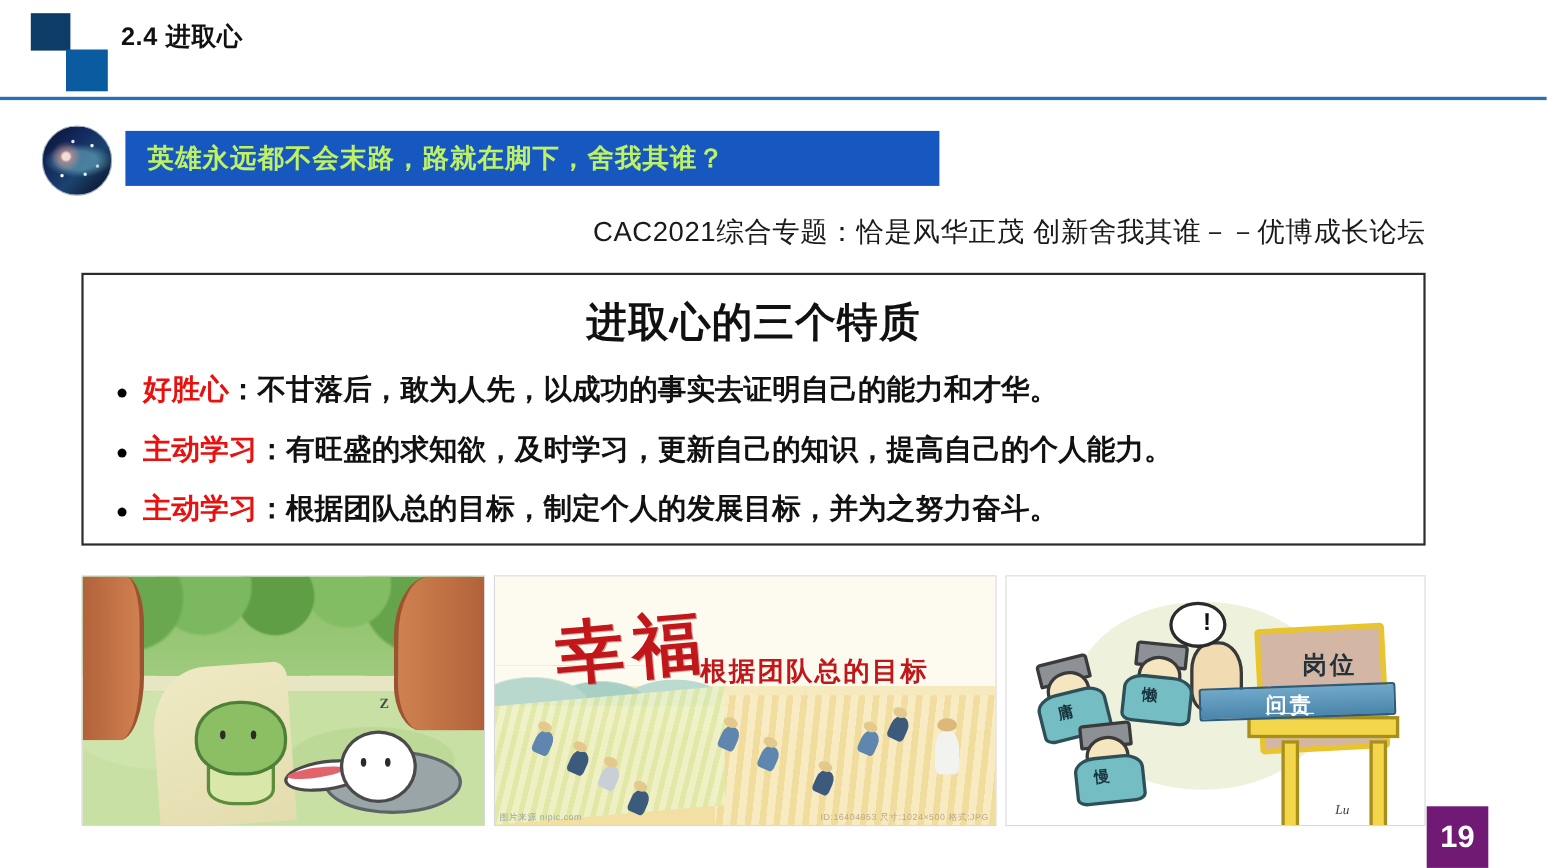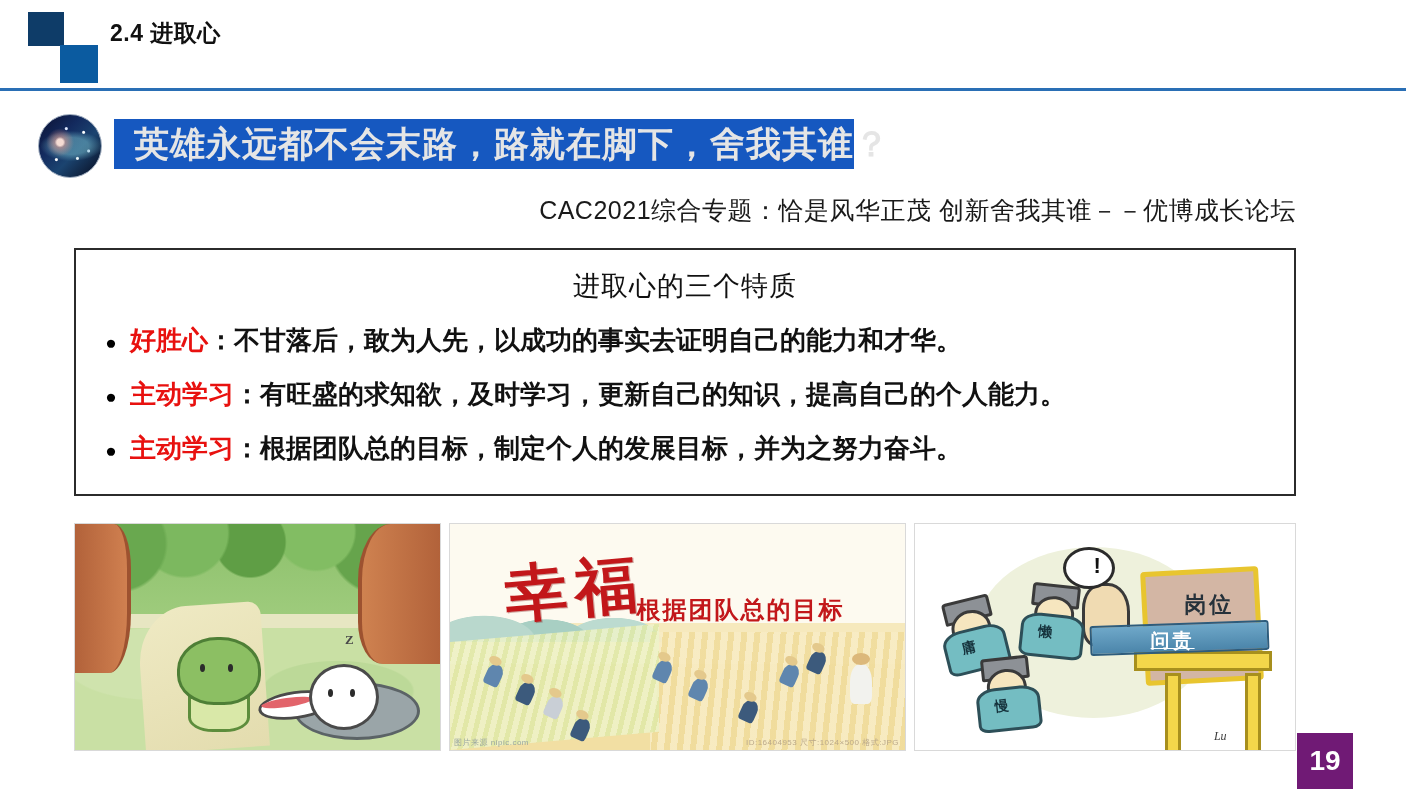--- a/index.html
+++ b/index.html
@@ -59,22 +59,22 @@
   
   #quote-banner {
     position: absolute;
     left: 114px; top: 119px;
     width: 740px; height: 50px;
     background: #1658c0;
     display: flex;
     align-items: center;
   }
   #quote-text {
-    color: #e5e5e5;
-    font-size: 35px;
+    color: #bef264;
+    font-size: 24px;
     font-weight: bold;
     margin-left: 20px;
     white-space: nowrap;
     letter-spacing: 1px;
   }
   #galaxy-icon {
     position: absolute;
     left: 38px; top: 114px;
     width: 62px; height: 62px;
     border-radius: 50%;
@@ -107,22 +107,22 @@
     position: absolute;
     left: 74px; top: 248px;
     width: 1222px; height: 248px;
     border: 2px solid #2b2b2b;
     box-sizing: border-box;
     background: #ffffff;
   }
   #traits-heading {
     margin-top: 18px;
     text-align: center;
-    font-size: 27px;
-    font-weight: normal;
+    font-size: 37px;
+    font-weight: bold;
     color: #111111;
     letter-spacing: 1px;
   }
   .trait-row {
     display: flex;
     align-items: baseline;
     margin-top: 19px;
     padding-left: 16px;
   }
   .trait-bullet {

